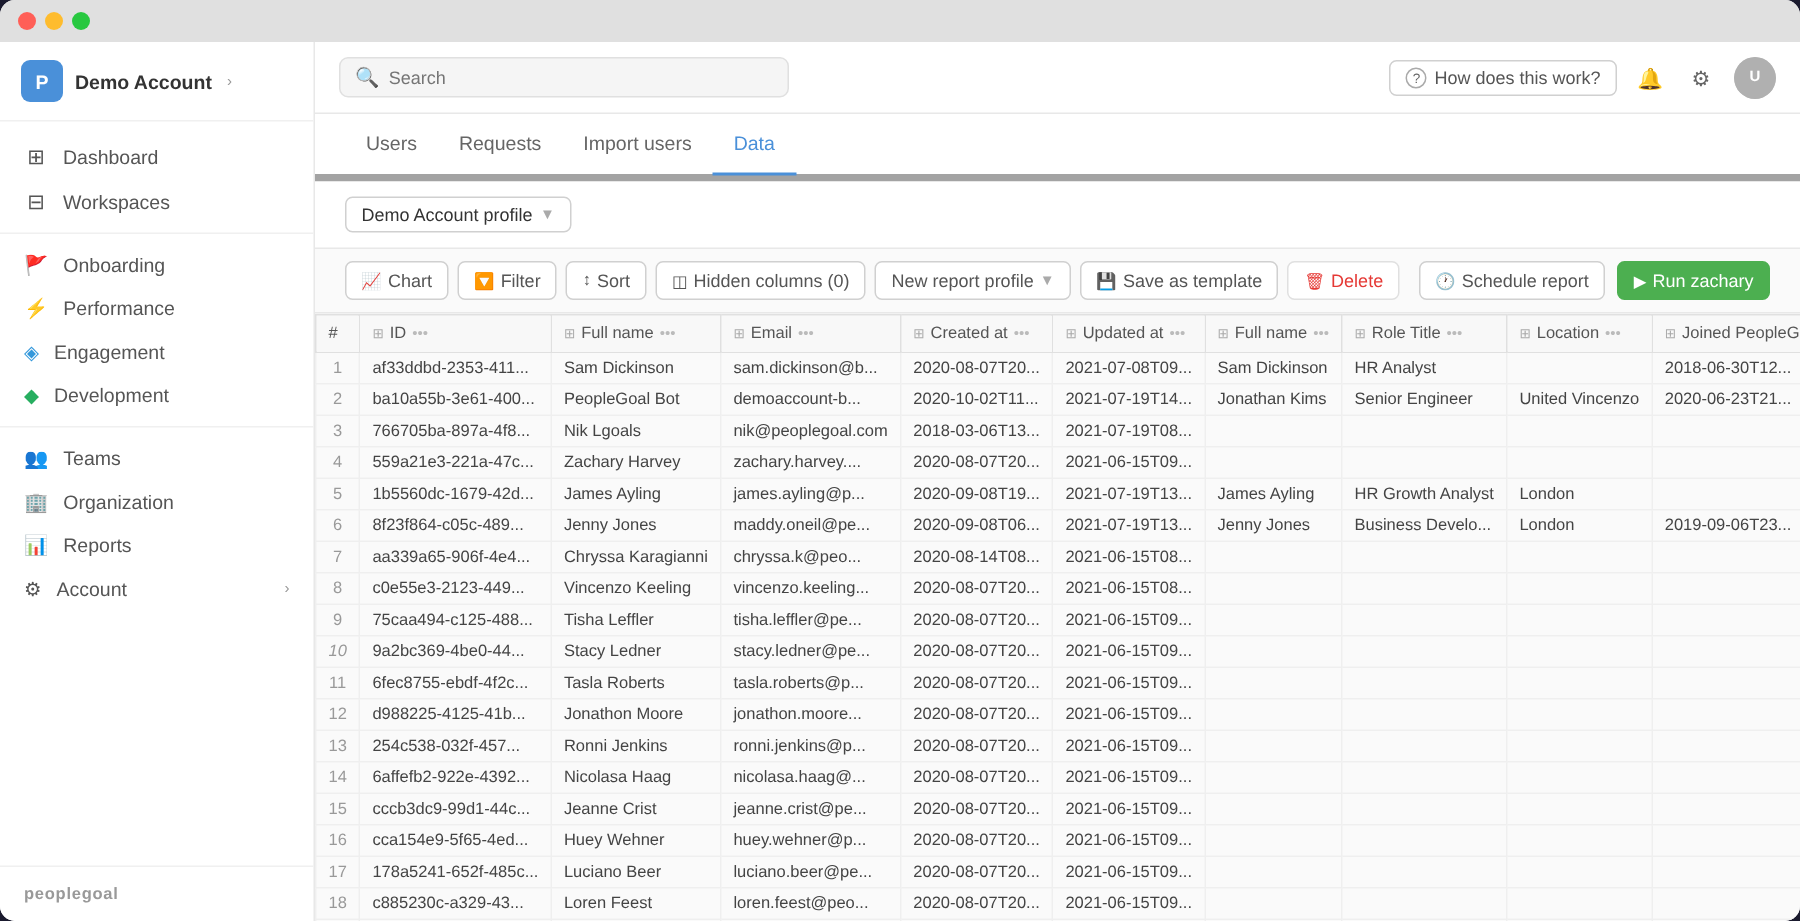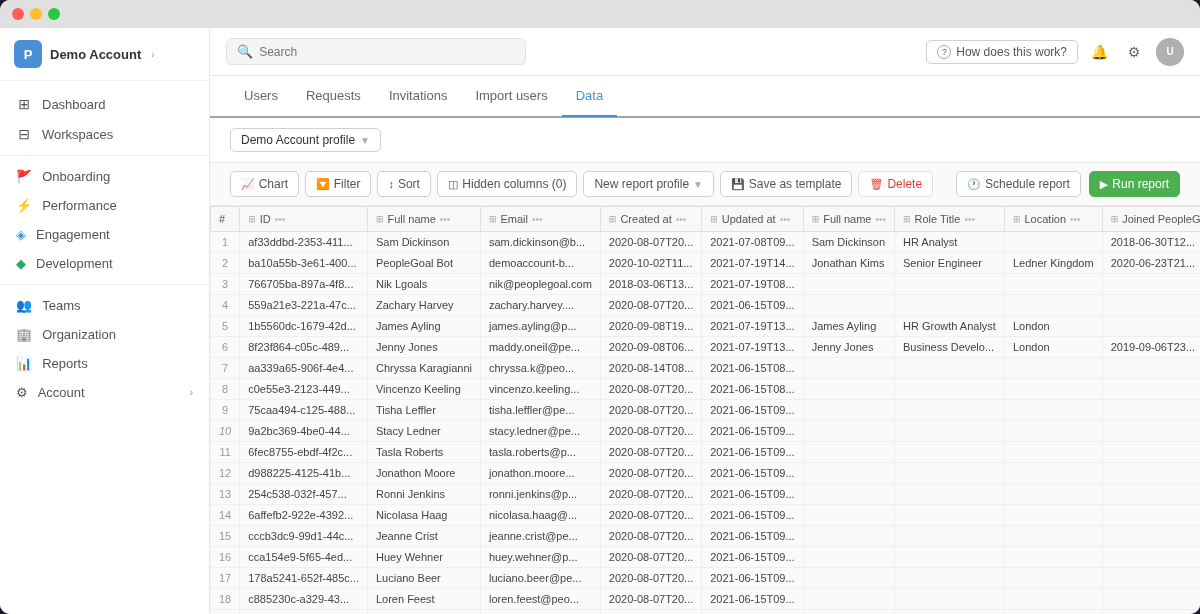--- a/index.html
+++ b/index.html
@@ -35,21 +35,21 @@
     
     .topbar { height: 48px; background: #fff; border-bottom: 1px solid #e8e8e8; display: flex; align-items: center; padding: 0 16px; gap: 12px; flex-shrink: 0; }
     .search-box { display: flex; align-items: center; gap: 6px; background: #f5f5f5; border: 1px solid #e0e0e0; border-radius: 6px; padding: 5px 10px; flex: 1; max-width: 300px; }
     .search-box input { border: none; background: transparent; outline: none; font-size: 12px; color: #555; width: 100%; }
     .topbar-right { margin-left: auto; display: flex; align-items: center; gap: 10px; }
     .help-btn { display: flex; align-items: center; gap: 5px; border: 1px solid #d0d0d0; border-radius: 5px; padding: 4px 10px; font-size: 12px; color: #555; cursor: pointer; background: #fff; }
     .avatar { width: 28px; height: 28px; border-radius: 50%; background: #c0c0c0; display: flex; align-items: center; justify-content: center; color: white; font-size: 11px; font-weight: bold; overflow: hidden; }
     .icon-btn { width: 24px; height: 24px; display: flex; align-items: center; justify-content: center; cursor: pointer; color: #666; font-size: 14px; }
 
     
-    .tabs { display: flex; align-items: center; background: #fff; border-bottom: 2px solid #a3a3a3; padding: 0 20px; flex-shrink: 0; }
+    .tabs { display: flex; align-items: center; background: #fff; border-bottom: 5px solid #a3a3a3; padding: 0 20px; flex-shrink: 0; }
     .tab { padding: 12px 14px; font-size: 13px; color: #666; cursor: pointer; border-bottom: 2px solid transparent; margin-bottom: -1px; }
     .tab.active { color: #4a90d9; border-bottom: 2px solid #4a90d9; font-weight: 500; }
 
     
     .toolbar { display: flex; align-items: flex-end; gap: 8px; padding: 10px 20px; background: #fff; border-bottom: 1px solid #e8e8e8; flex-shrink: 0; flex-wrap: wrap; }
     .profile-select { display: flex; align-items: center; gap: 5px; border: 1px solid #d0d0d0; border-radius: 5px; padding: 4px 10px; font-size: 12px; color: #333; cursor: pointer; background: #fff; }
     .btn { display: flex; align-items: center; gap: 4px; border: 1px solid #d0d0d0; border-radius: 5px; padding: 5px 10px; font-size: 12px; color: #555; cursor: pointer; background: #fff; white-space: nowrap; }
     .btn-primary { background: #4caf50; border-color: #4caf50; color: white; }
     .btn-danger { color: #e53935; border-color: #e0e0e0; }
     .btn-schedule { border-color: #d0d0d0; color: #555; }
@@ -135,20 +135,23 @@
         </div>
         <div class="sidebar-section-item">
           <span class="nav-icon icon-reports">📊</span>
           <span>Reports</span>
         </div>
         <div class="sidebar-section-item">
           <span class="nav-icon icon-account">⚙</span>
           <span>Account</span>
           <span style="margin-left:auto;color:#999;font-size:10px;">›</span>
         </div>
+      </div>
+      <div class="sidebar-bottom">
+        <div class="peoplegoal-logo">peoplegoal</div>
       </div>
     </div>
 
     <div class="main">
 
       <div class="topbar">
         <div class="search-box">
           <span style="color:#aaa;font-size:13px;">🔍</span>
           <input type="text" placeholder="Search" style="">
         </div>
@@ -165,21 +168,20 @@
           </div>
           <div class="avatar">
             <span style="background:#b0b0b0;width:100%;height:100%;display:flex;align-items:center;justify-content:center;border-radius:50%;font-size:10px;color:white;">U</span>
           </div>
         </div>
       </div>
 
       <div class="tabs">
         <div class="tab">Users</div>
         <div class="tab">Requests</div>
-        <div class="tab">Invitations</div>
         <div class="tab">Import users</div>
         <div class="tab active">Data</div>
       </div>
 
       <div class="toolbar">
         <div class="profile-select">
           <span>Demo Account profile</span>
           <span style="color:#aaa;font-size:10px;">▼</span>
         </div>
       </div>
@@ -213,21 +215,21 @@
           <span style="font-size:11px;">🗑</span>
           <span>Delete</span>
         </div>
         <div style="margin-left:auto;display:flex;gap:8px;">
           <div class="btn btn-schedule">
             <span style="font-size:11px;">🕐</span>
             <span>Schedule report</span>
           </div>
           <div class="btn btn-primary">
             <span style="font-size:11px;">▶</span>
-            <span>Run report</span>
+            <span>Run zachary</span>
           </div>
         </div>
       </div>
 
       <div class="table-container">
         <table>
           <thead>
             <tr>
               <th>
                   <div class="col-header">#</div>
@@ -312,21 +314,21 @@
               </tr>
               <tr>
                 <td style="color: rgb(153, 153, 153);">2</td>
                 <td>ba10a55b-3e61-400...</td>
                 <td>PeopleGoal Bot</td>
                 <td>demoaccount-b...</td>
                 <td>2020-10-02T11...</td>
                 <td>2021-07-19T14...</td>
                 <td>Jonathan Kims</td>
                 <td>Senior Engineer</td>
-                <td>Ledner Kingdom</td>
+                <td>United Vincenzo</td>
                 <td>2020-06-23T21...</td>
               </tr>
               <tr>
                 <td style="color: rgb(153, 153, 153);">3</td>
                 <td>766705ba-897a-4f8...</td>
                 <td>Nik Lgoals</td>
                 <td>nik@peoplegoal.com</td>
                 <td>2018-03-06T13...</td>
                 <td>2021-07-19T08...</td>
                 <td></td>

